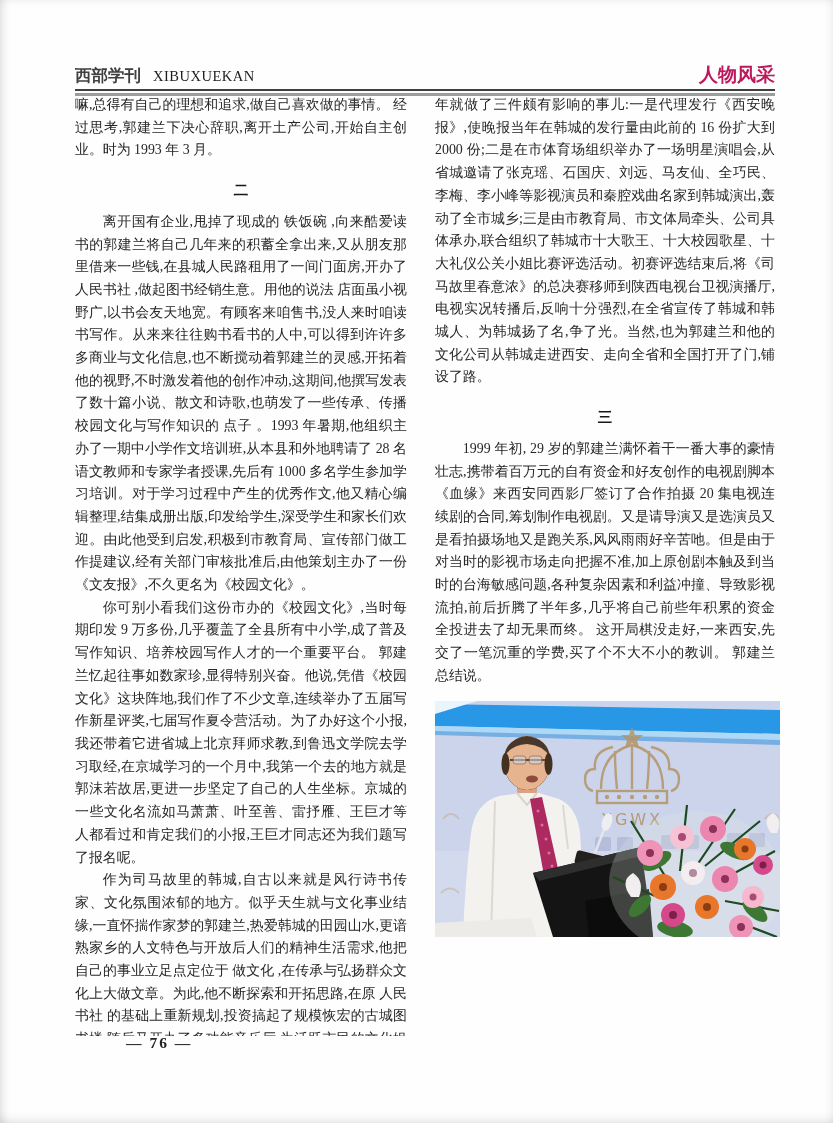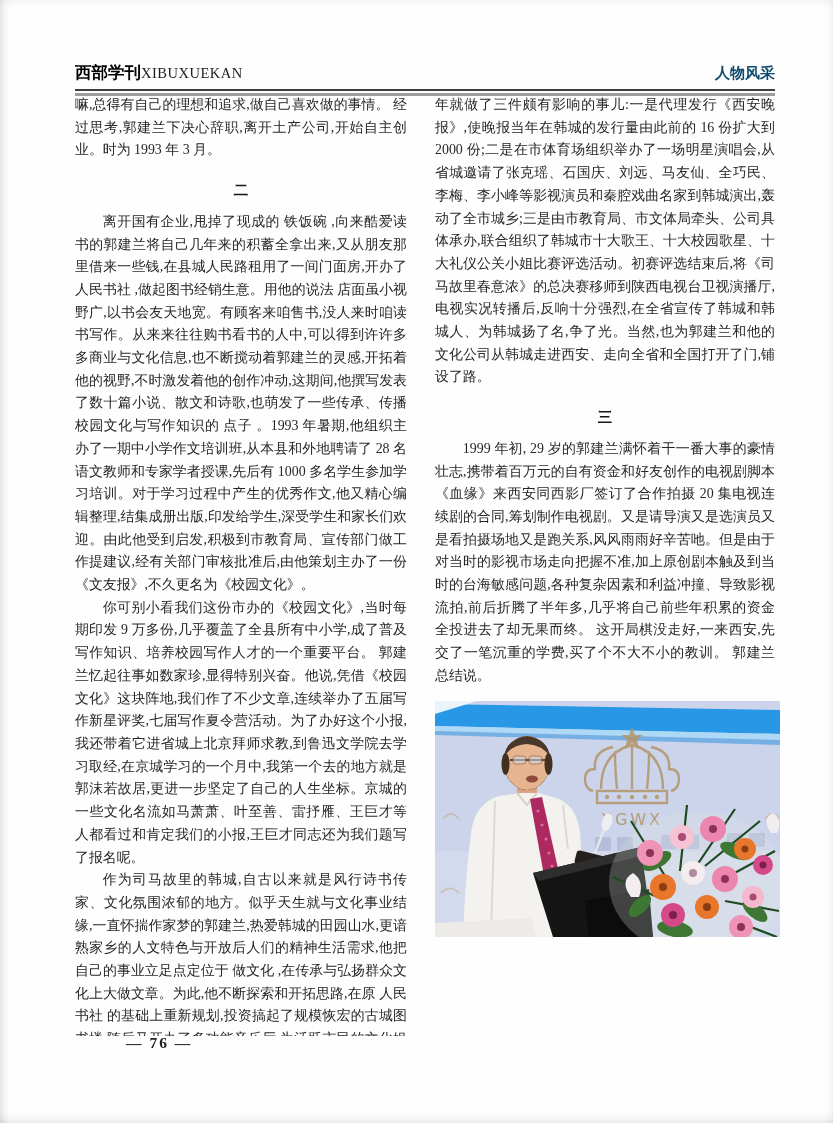--- a/index.html
+++ b/index.html
@@ -8,23 +8,23 @@
     font-family:"Liberation Serif","DejaVu Serif",serif; color:#262626;
     overflow:hidden;
     box-shadow: inset 10px 0 10px -8px rgba(0,0,0,.14),
                 inset -8px 0 10px -8px rgba(0,0,0,.10),
                 inset 0 -10px 12px -9px rgba(0,0,0,.14),
                 inset 0 8px 10px -8px rgba(0,0,0,.08);
   }
   
   .header { position:absolute; left:75px; top:62px; width:700px; }
   .header-row { display:flex; justify-content:space-between; align-items:baseline; height:22px; }
-  .journal-cn { font-weight:bold; font-size:16.5px; color:#000000; }
-  .journal-en { font-size:14.5px; color:#1c1c1c; letter-spacing:.5px; }
-  .section-label { font-weight:bold; font-size:15px; color:#0c4a6e; }
+  .journal-cn { font-weight:bold; font-size:16.5px; color:#404040; }
+  .journal-en { font-size:14.5px; margin-left:12px; color:#1c1c1c; letter-spacing:.5px; }
+  .section-label { font-weight:bold; font-size:19px; color:#be185d; }
   .rule-thin  { height:2px; background:#3e3e3e; margin-top:5px; }
   .rule-thick { height:3px; background:#9d9d9d; margin-top:2px; }
   
   .columns { position:absolute; left:75px; top:94px; width:700px; display:flex; gap:28px; }
   .col { width:340px; font-size:13.9px; line-height:22.7px; text-align:justify; text-justify:inter-ideograph; }
   .col p { margin:0; text-indent:2em; }
   .col p.no-indent { text-indent:0; }
   .left-col { height:942px; overflow:hidden; }
   .section-head { text-align:center; font-weight:bold; font-size:14.5px; color:#161616; margin:17px 0 9px; }
   

